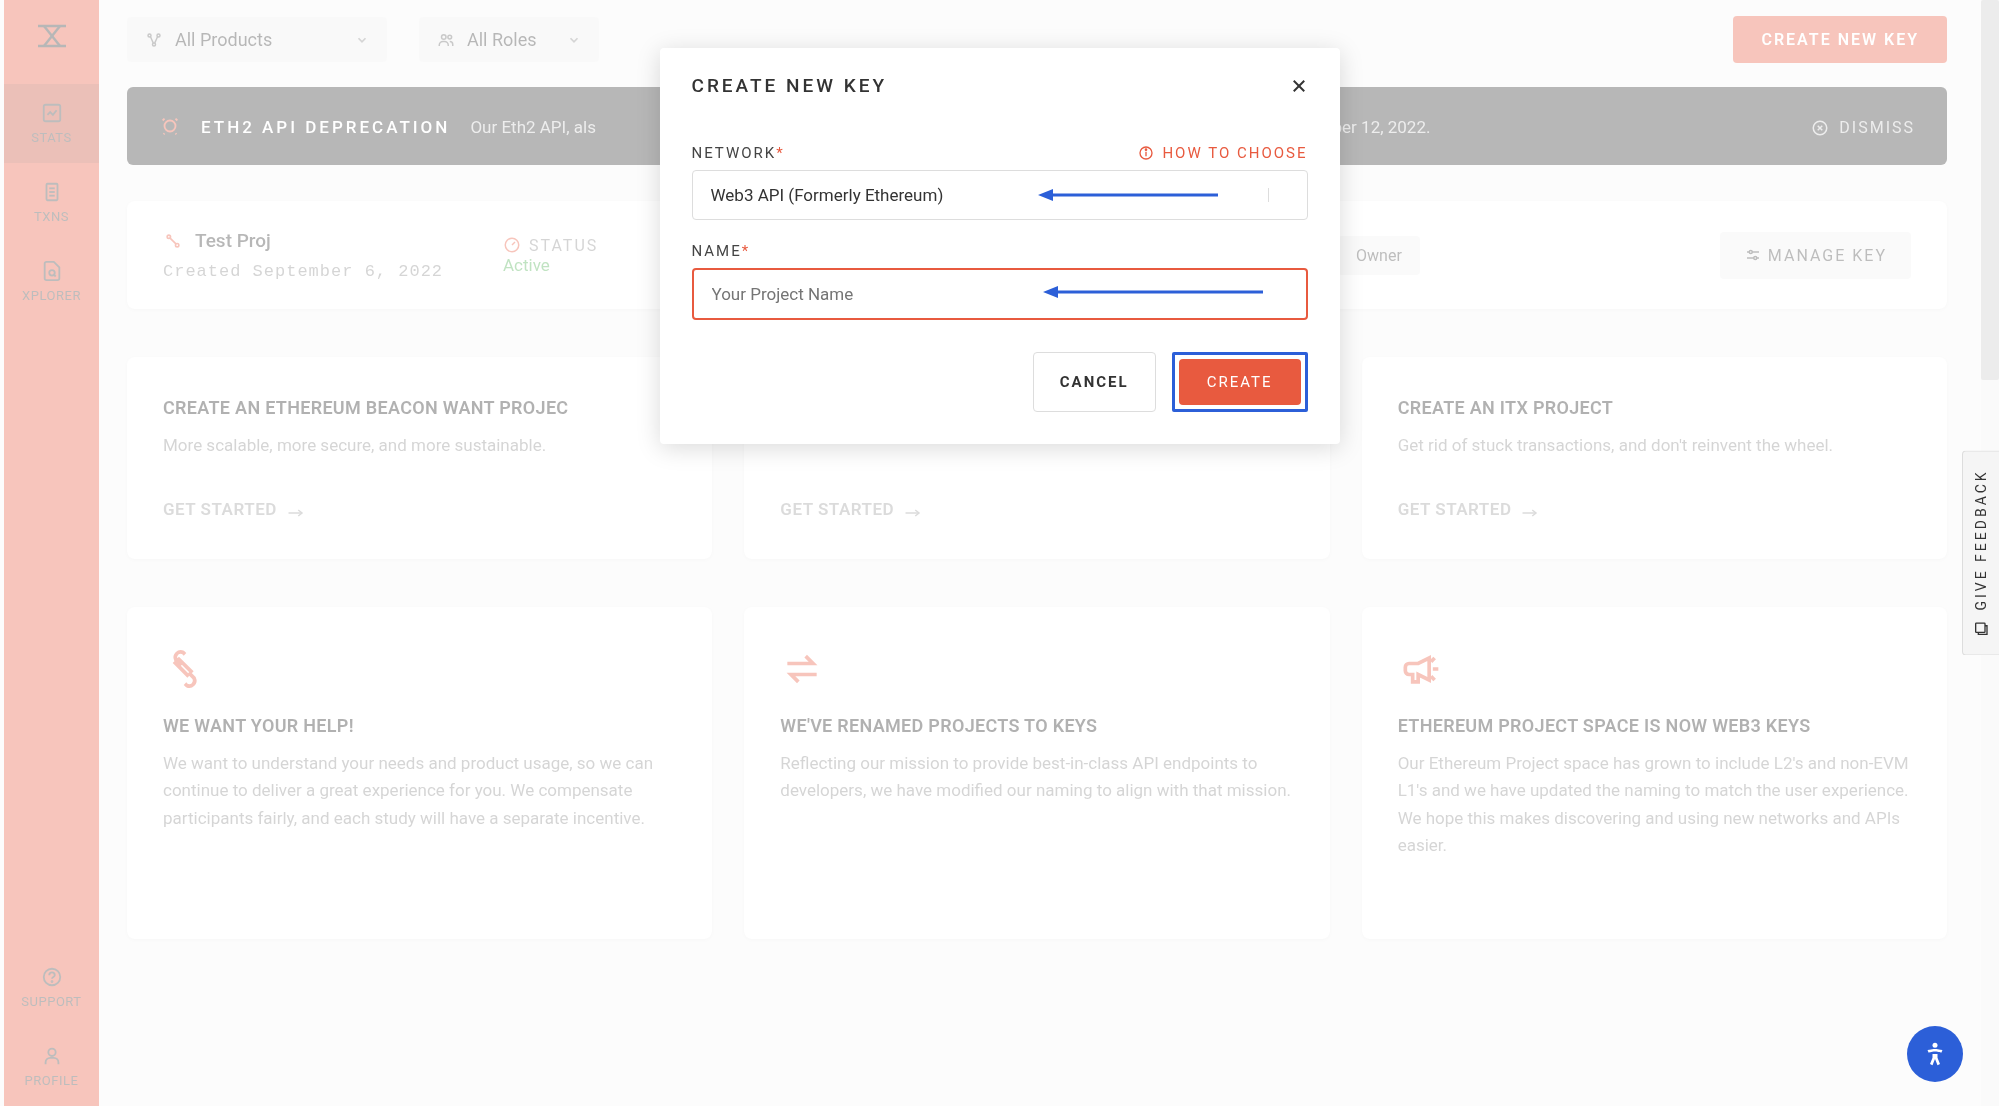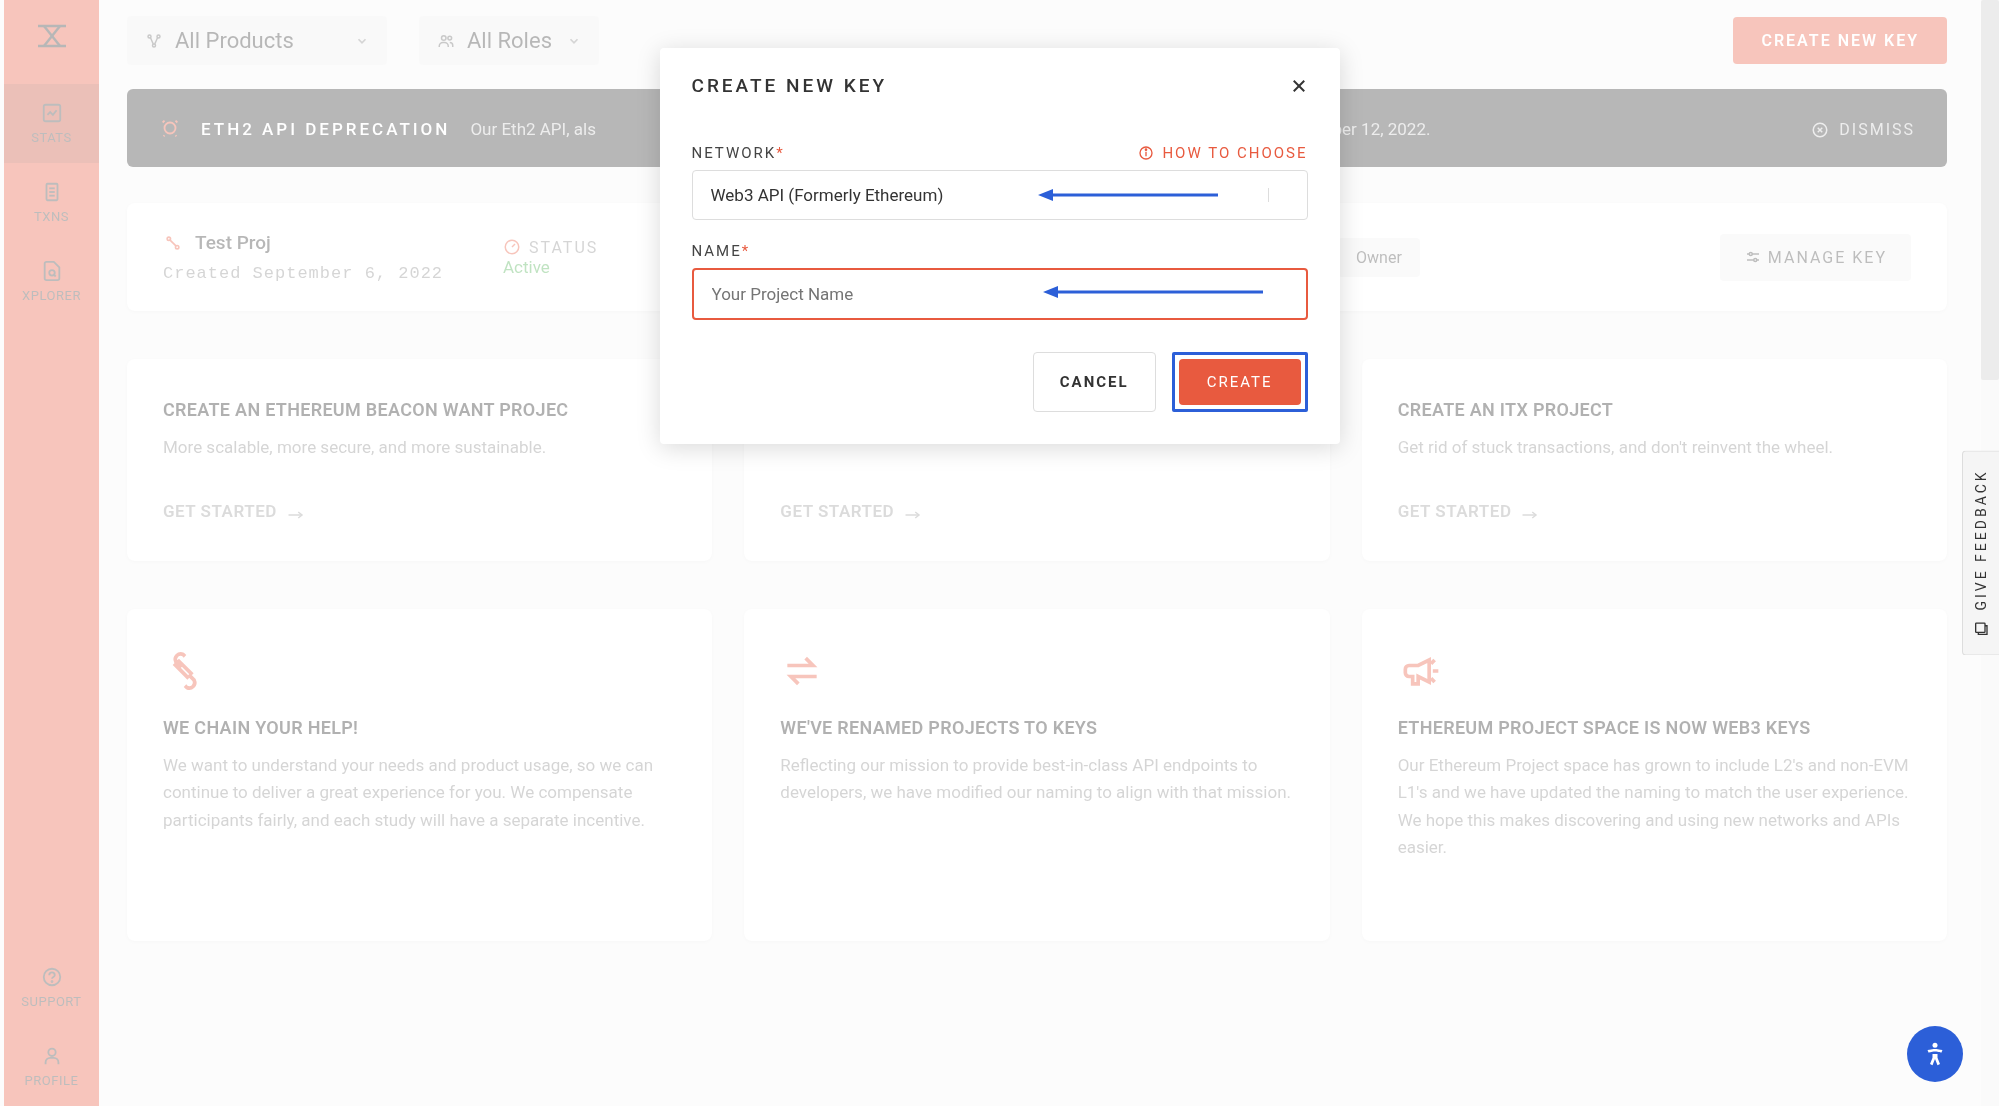--- a/index.html
+++ b/index.html
@@ -13,21 +13,21 @@
     .nav-icon { width: 22px; height: 22px; color: #444; }
     .nav-label { font-size: 13px; color: #444; letter-spacing: 0.5px; }
     .nav-spacer { flex: 1; }
     
     .main { position: absolute; left: 95px; top: 0; right: 20px; height: 100%; padding: 16px 32px; }
     
     .top-bar { display: flex; align-items: center; gap: 32px; margin-bottom: 24px; }
     .dropdown { background: #eeeeee; border-radius: 4px; padding: 12px 18px; display: flex; align-items: center; gap: 12px; cursor: pointer; min-width: 260px; }
     .dropdown.small { min-width: 180px; }
     .dropdown-icon { width: 18px; height: 18px; color: #666; }
-    .dropdown-text { flex: 1; color: #333; font-size: 22px; }
+    .dropdown-text { flex: 1; color: #333; font-size: 18px; }
     .chevron { width: 14px; height: 14px; color: #888; }
     .spacer { flex: 1; }
     .create-key-btn { background: #e85a3f; color: white; padding: 14px 28px; border-radius: 4px; font-weight: 600; letter-spacing: 2px; font-size: 16px; cursor: pointer; }
     
     .banner { background: #333; border-radius: 6px; padding: 28px 32px; display: flex; align-items: flex-end; gap: 20px; margin-bottom: 36px; }
     .banner-icon { width: 22px; height: 22px; color: #e85a3f; }
     .banner-title { color: white; letter-spacing: 3px; font-weight: 500; font-size: 17px; }
     .banner-text { color: #ccc; font-size: 17px; flex: 1; }
     .banner-dismiss { display: flex; align-items: center; gap: 10px; color: #ccc; letter-spacing: 2px; font-size: 16px; cursor: pointer; }
     
@@ -259,21 +259,21 @@
           </svg>
       </div>
     </div>
   </div>
 
   <div class="cards-row">
     <div class="info-card">
       <svg class="card-icon" viewBox="0 0 24 24" fill="none" stroke="currentColor" stroke-width="2">
           <path d="M8 6l8 8M6 8l8 8M14 14l3 3a3 3 0 01-4 4l-1-1M10 10L7 7a3 3 0 014-4l1 1"></path>
         </svg>
-      <div class="card-title">WE CHAIN YOUR HELP!</div>
+      <div class="card-title">WE WANT YOUR HELP!</div>
       <div class="card-desc">We want to understand your needs and product usage, so we can continue to deliver a great experience for you. We compensate participants fairly, and each study will have a separate incentive.</div>
     </div>
     <div class="info-card">
       <svg class="card-icon" viewBox="0 0 24 24" fill="none" stroke="currentColor" stroke-width="2">
           <path d="M4 9h14l-4-4M20 15H6l4 4"></path>
         </svg>
       <div class="card-title">WE'VE RENAMED PROJECTS TO KEYS</div>
       <div class="card-desc">Reflecting our mission to provide best-in-class API endpoints to developers, we have modified our naming to align with that mission.</div>
     </div>
     <div class="info-card">

